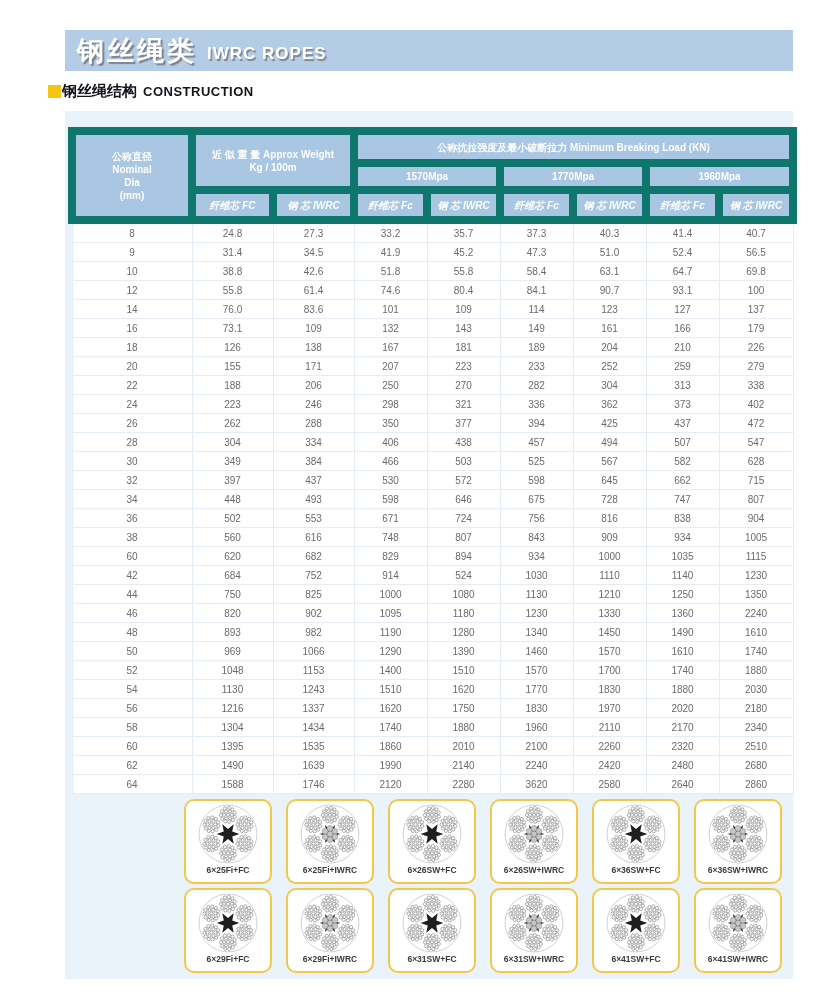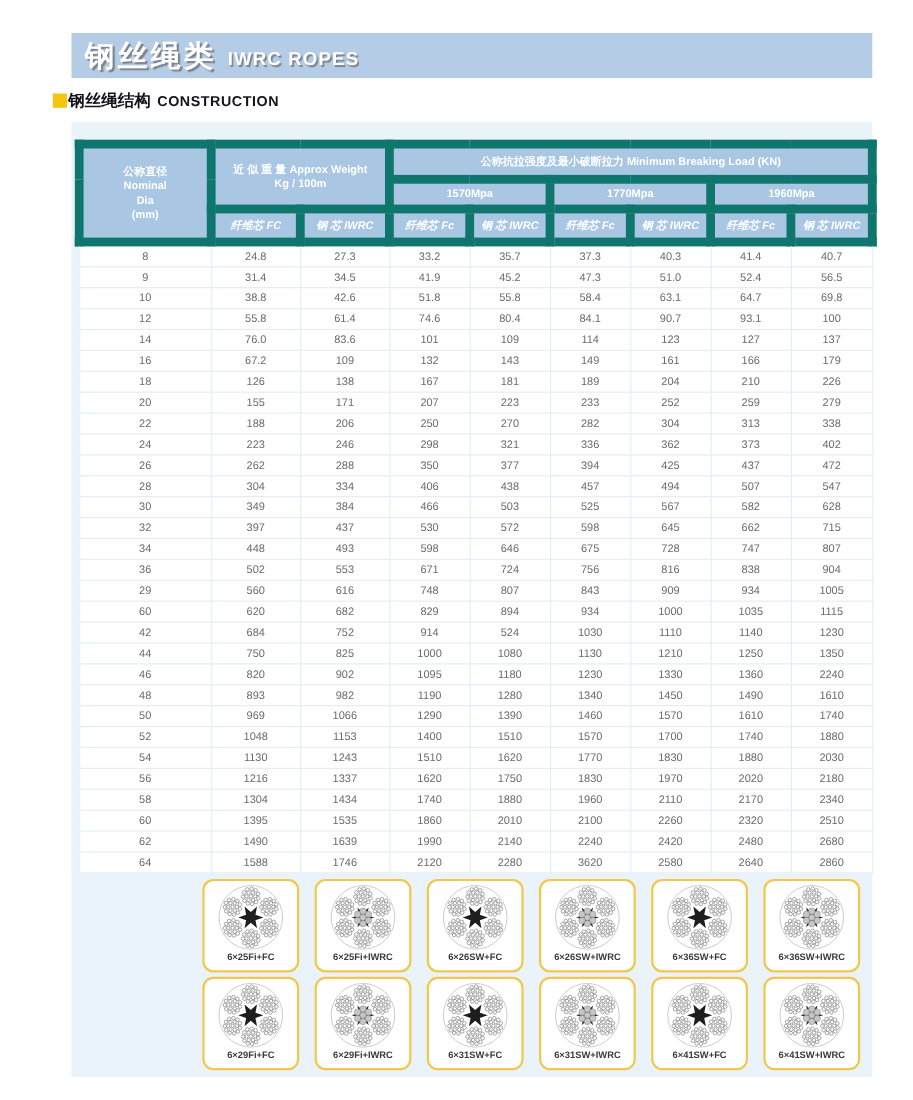--- a/index.html
+++ b/index.html
@@ -164,21 +164,21 @@
           <td>83.6</td>
           <td>101</td>
           <td>109</td>
           <td>114</td>
           <td>123</td>
           <td>127</td>
           <td>137</td>
         </tr>
         <tr>
           <td>16</td>
-          <td>67.2</td>
+          <td>73.1</td>
           <td>109</td>
           <td>132</td>
           <td>143</td>
           <td>149</td>
           <td>161</td>
           <td>166</td>
           <td>179</td>
         </tr>
         <tr>
           <td>18</td>
@@ -284,21 +284,21 @@
           <td>502</td>
           <td>553</td>
           <td>671</td>
           <td>724</td>
           <td>756</td>
           <td>816</td>
           <td>838</td>
           <td>904</td>
         </tr>
         <tr>
-          <td>29</td>
+          <td>38</td>
           <td>560</td>
           <td>616</td>
           <td>748</td>
           <td>807</td>
           <td>843</td>
           <td>909</td>
           <td>934</td>
           <td>1005</td>
         </tr>
         <tr>

